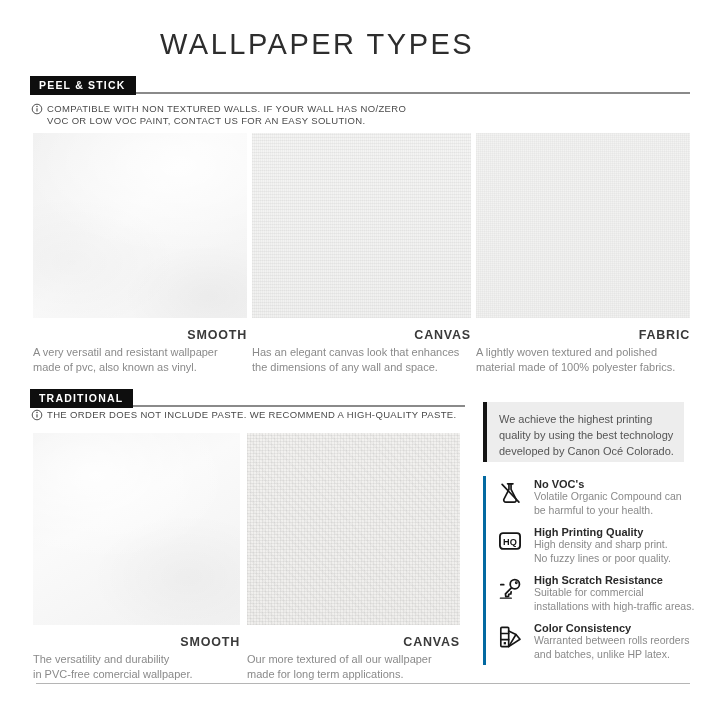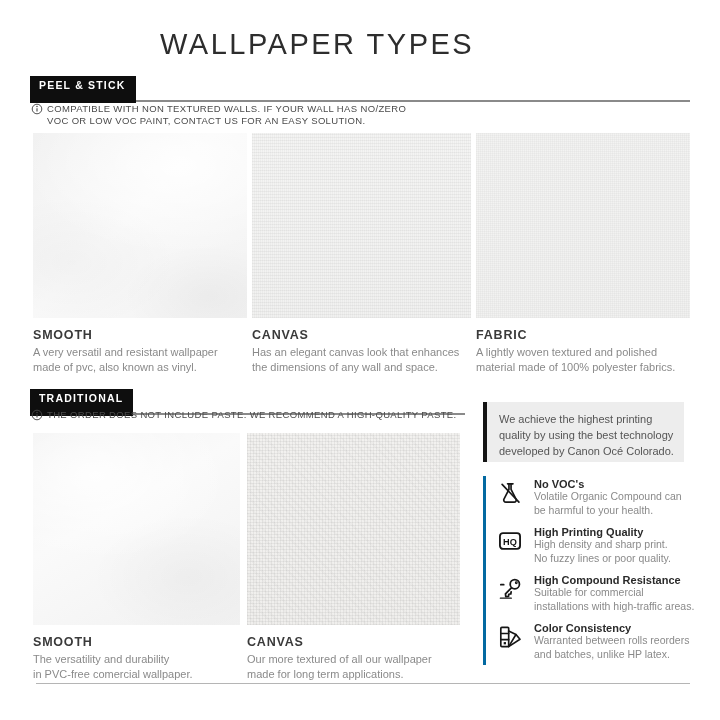--- a/index.html
+++ b/index.html
@@ -14,39 +14,39 @@
     font-size:29px; font-weight:400; letter-spacing:2.5px; color:#2d2d2d;
     white-space:pre;
     text-align:center;
   }
   
   .sec-header { position:absolute; display:flex; align-items:flex-end; }
   .sec1-header { top:76px; left:30px; width:660px; }
   .sec2-header { top:389px; left:30px; width:435px; }
   .badge {
     background:#0e0e0e; color:#fff; font-size:10.5px; font-weight:700;
-    letter-spacing:1.2px; padding:3px 10px 12px 9px; white-space:pre;
+    letter-spacing:1.2px; padding:3px 10px 4px 9px; white-space:pre;
   }
   .hline { flex:1; height:2px; background:#8a8a8a; margin-bottom:1px; }
   
   .note { position:absolute; display:flex; align-items:flex-start; }
   .sec1-note { top:103px; left:31px; width:460px; }
   .sec2-note { top:409px; left:31px; width:445px; }
   .note-icon { width:12px; height:12px; margin-right:4px; margin-top:0px; flex-shrink:0; }
   .note-text {
     font-size:9.5px; letter-spacing:0.35px; color:#4a4a4a; line-height:12px;
     text-transform:uppercase; white-space:pre;
   }
   
   .row1 { position:absolute; top:133px; left:33px; display:grid; grid-template-columns:214px 219px 214px; column-gap:5px; }
   .row2 { position:absolute; top:433px; left:33px; display:grid; grid-template-columns:207px 213px; column-gap:7px; }
   .swatch { width:100%; }
   .row1 .swatch { height:185px; }
   .row2 .swatch { height:192px; }
-  .item-name { margin-top:10px; font-size:12.5px; font-weight:700; letter-spacing:0.8px; color:#3a3a3a; white-space:pre; }
+  .item-name { margin-top:10px; font-size:12.5px; font-weight:700; letter-spacing:0.8px; color:#3a3a3a; white-space:pre;text-align:right; }
   .item-desc { margin-top:3px; font-size:11px; line-height:14.5px; color:#8a8a8a; white-space:pre; }
   
   .tex-smooth {
     background:
       radial-gradient(120% 80% at 68% 18%, rgba(255,255,255,.85), rgba(255,255,255,0) 60%),
       radial-gradient(90% 65% at 18% 70%, rgba(0,0,0,.028), rgba(0,0,0,0) 55%),
       radial-gradient(80% 55% at 82% 88%, rgba(0,0,0,.035), rgba(0,0,0,0) 50%),
       linear-gradient(135deg, #f1f1f1, #f9f9f9 45%, #f2f2f2);
   }
   .tex-canvas {
@@ -198,21 +198,21 @@
 
       <div class="feature">
         <svg class="f-icon" viewBox="0 0 32 32" fill="none" stroke="#161616" stroke-width="2" stroke-linecap="round" stroke-linejoin="round">
           <circle cx="21.5" cy="10.5" r="5.3"></circle>
           <circle cx="23.2" cy="8.8" r="1" stroke-width="1.3"></circle>
           <path d="M17.6 14.8 L10.8 21.6 l0.4 3.1 3.1-0.4 0.3-2.3 2.3-0.3 0.4-2.5"></path>
           <line x1="5.5" y1="11" x2="8.8" y2="11"></line>
           <line x1="5" y1="26.5" x2="17.5" y2="26.5" stroke-width="1.5"></line>
         </svg>
         <div class="f-text">
-          <div class="f-title">High Compound Resistance</div>
+          <div class="f-title">High Scratch Resistance</div>
           <div class="f-desc">Suitable for commercial
 installations with high-traffic areas.</div>
         </div>
       </div>
 
       <div class="feature">
         <svg class="f-icon" viewBox="0 0 32 32" fill="none" stroke="#161616" stroke-width="1.9" stroke-linecap="round" stroke-linejoin="round">
           <rect x="5.5" y="5" width="9" height="22" rx="1.2"></rect>
           <line x1="5.5" y1="12" x2="14.5" y2="12"></line>
           <line x1="5.5" y1="19" x2="14.5" y2="19"></line>

